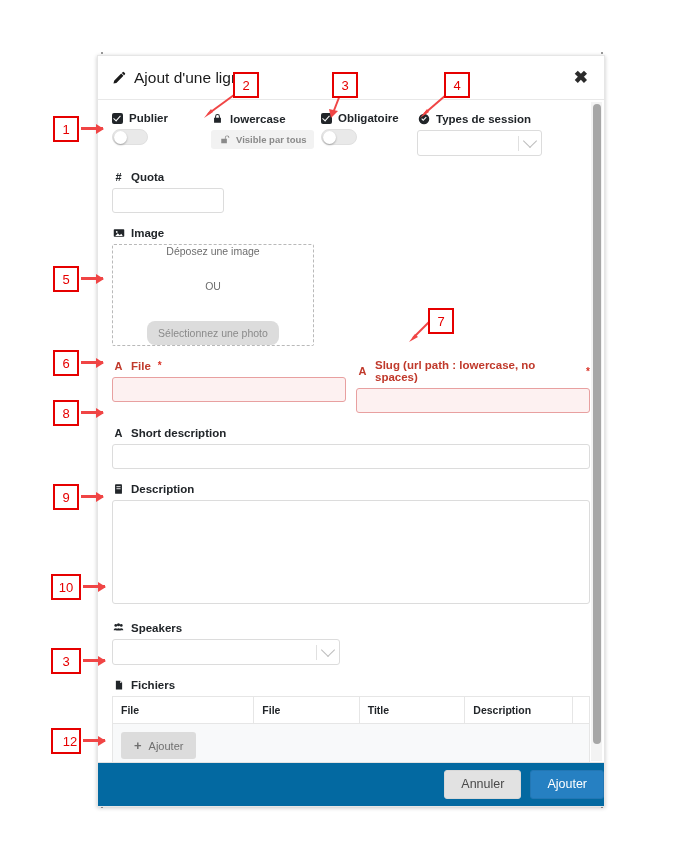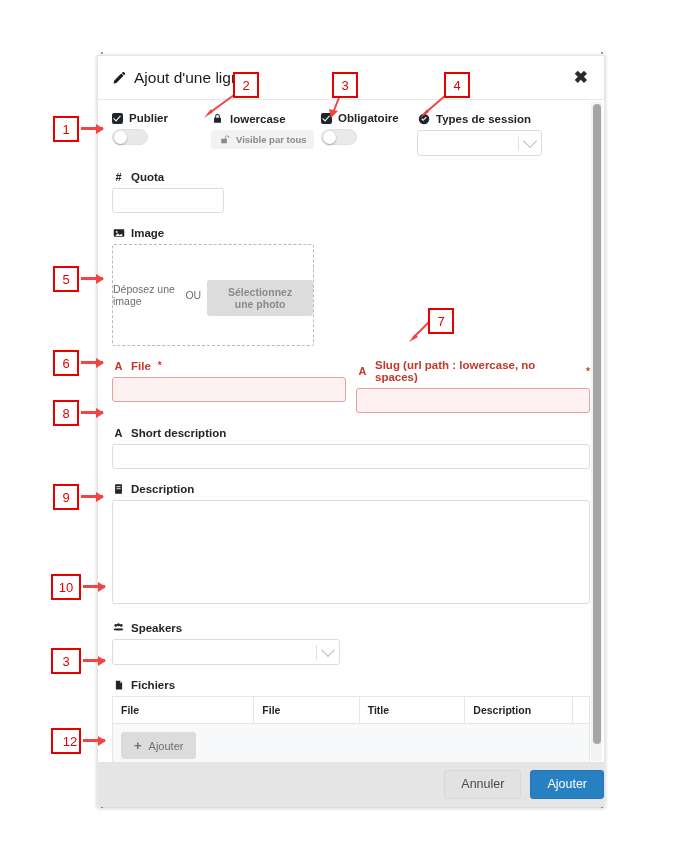--- a/index.html
+++ b/index.html
@@ -48,21 +48,21 @@
     position:absolute;right:2px;top:2px;width:11px;height:659px;
     background:#f3f3f3;
   }
   .scrollthumb{
     position:absolute;right:3px;top:4px;width:8px;height:640px;
     background:#a6a6a6;border-radius:4px;
   }
 
   .modal-footer{
     position:absolute;left:0;bottom:0;width:100%;height:44px;
-    background:#e5e5e5;border-top:1px solid #e3e3e3;
+    background:#0369a1;border-top:1px solid #e3e3e3;
     display:flex;align-items:center;justify-content:flex-end;
     box-sizing:border-box;gap:9px;
   }
   .btn{
     font-family:"Liberation Sans", sans-serif;font-size:12.5px;
     border-radius:3px;padding:7px 16px;cursor:pointer;border:1px solid transparent;
     line-height:1;
   }
   .btn-cancel{background:#e2e2e2;color:#4a4a4a;border-color:#d8d8d8;}
   .btn-primary{background:#2680c2;color:#ffffff;border-color:#2377b4;}
@@ -132,29 +132,28 @@
   .select .chev{
     position:absolute;right:6px;top:50%;transform:translateY(-60%);
     width:9px;height:9px;border:solid #bdbdbd;border-width:0 1.4px 1.4px 0;
     transform:translateY(-70%) rotate(45deg);
   }
 
   .quota{width:112px;}
 
   .dropzone{
     width:200px;height:100px;border:1px dashed #b9b9b9;border-radius:2px;
-    display:flex;flex-direction:row;align-items:center;justify-content:space-between;
+    display:flex;flex-direction:column;align-items:center;justify-content:space-between;
     gap:6px;
   }
   .dz-text{font-size:10.5px;color:#6d6d6d;}
   .dz-btn{
-    margin-top:6px;background:#dcdcdc;color:#8a8a8a;border:none;border-radius:3px;
+    margin-top:6px;background:#dcdcdc;color:#8a8a8a;border:none;border-radius:8px;
     font-size:10.5px;padding:6px 11px;font-family:"Liberation Sans", sans-serif;
     cursor:pointer;
-    font-weight:bold;
   }
 
   .two-col{display:flex;gap:10px;}
   .two-col > div{flex:1;}
 
   
   .ftable{width:100%;border-collapse:collapse;border:1px solid #e6e6e6;}
   .ftable th{
     text-align:left;font-size:10.5px;font-weight:bold;color:#212529;
     padding:7px 8px;border-right:1px solid #e6e6e6;border-bottom:1px solid #e6e6e6;

